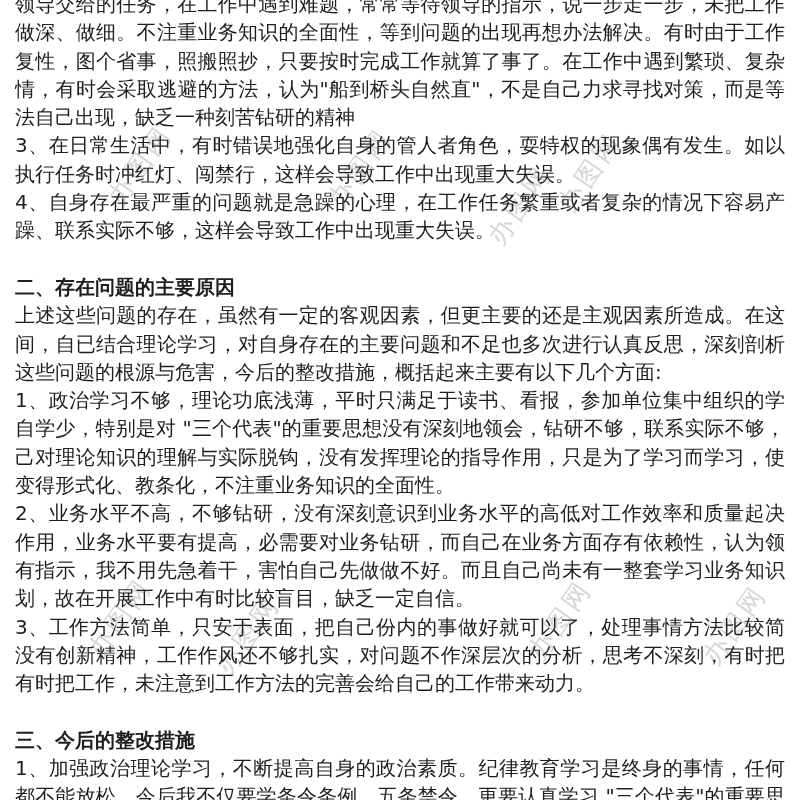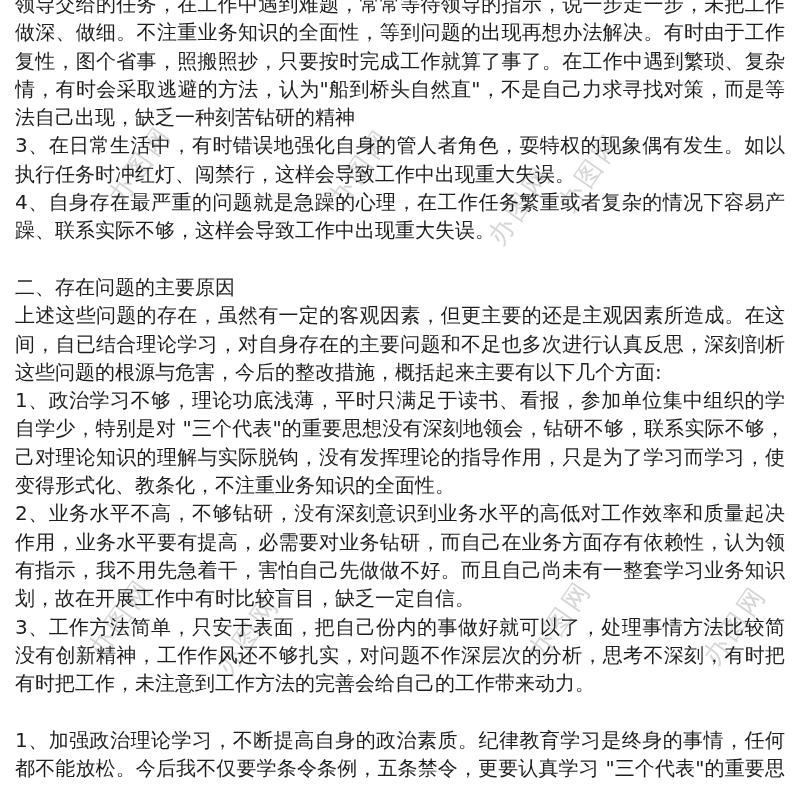--- a/index.html
+++ b/index.html
@@ -51,21 +51,21 @@
     text-align-last: justify;
     text-justify: inter-character;
   }
   .line.line-end {
     text-align-last: left;
   }
   .spacer {
     height: 28.3px;
   }
   .heading .line {
-    font-weight: normal;
+    font-weight: bold;
   }
 </style>
 </head>
 <body>
 
 <div class="page">
   <div class="watermark-layer" id="wm-layer">
       <div class="watermark" style="left: 140px; top: 165px; color: rgb(214, 214, 214);">办图网</div>
       <div class="watermark" style="left: 360px; top: 168px; color: rgb(214, 214, 214);">办图网</div>
       <div class="watermark" style="left: 520px; top: 205px; color: rgb(214, 214, 214);">办图网</div>
@@ -111,18 +111,21 @@
         <div class="line">作用，业务水平要有提高，必需要对业务钻研，而自己在业务方面存有依赖性，认为领导会</div>
         <div class="line">有指示，我不用先急着干，害怕自己先做做不好。而且自己尚未有一整套学习业务知识的计</div>
         <div class="line line-end">划，故在开展工作中有时比较盲目，缺乏一定自信。</div>
       </div>
       <div class="block paragraph">
         <div class="line">3、工作方法简单，只安于表面，把自己份内的事做好就可以了，处理事情方法比较简单，</div>
         <div class="line">没有创新精神，工作作风还不够扎实，对问题不作深层次的分析，思考不深刻，有时把工作</div>
         <div class="line line-end">有时把工作，未注意到工作方法的完善会给自己的工作带来动力。</div>
       </div>
       <div class="spacer"></div>
+      <div class="block heading">
+        <div class="line line-end">三、今后的整改措施</div>
+      </div>
       <div class="block paragraph">
         <div class="line">1、加强政治理论学习，不断提高自身的政治素质。纪律教育学习是终身的事情，任何时候</div>
         <div class="line line-end">都不能放松。今后我不仅要学条令条例，五条禁令，更要认真学习 "三个代表"的重要思想等</div>
       </div>
     </div>
 </div>
 
 </body></html>

